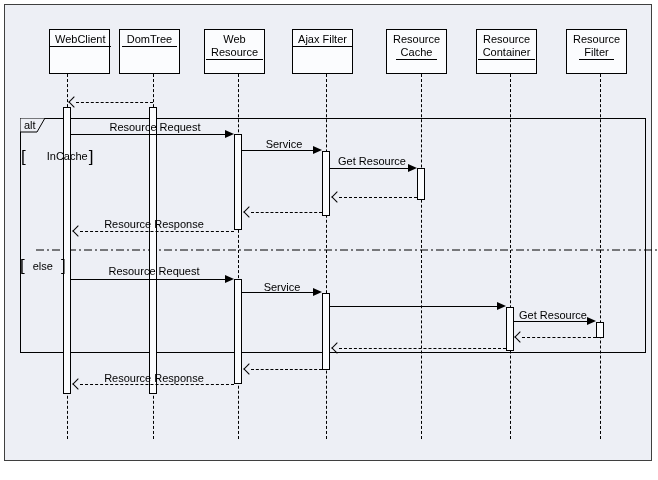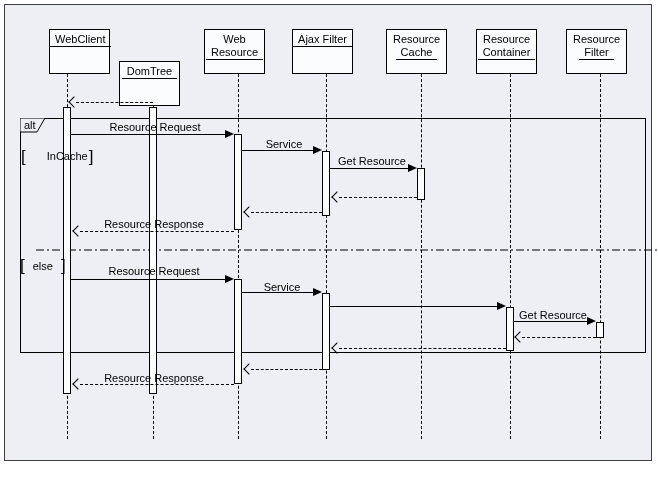--- a/index.html
+++ b/index.html
@@ -71,21 +71,21 @@
     <div class="lifeline" style="left:148px;"></div>
     <div class="lifeline" style="left:233px;"></div>
     <div class="lifeline" style="left:321px;"></div>
     <div class="lifeline" style="left:416px;"></div>
     <div class="lifeline" style="left:505px;"></div>
     <div class="lifeline" style="left:595px;"></div>
 
     <div class="box" style="left:44px;">
       <div class="bl"><span class="u">WebClient</span></div>
     </div>
-    <div class="box" style="left:114px;margin-top:32px;">
+    <div class="box" style="left:114px;">
       <div class="bl"><span class="u">DomTree</span></div>
     </div>
     <div class="box" style="left:199px;">
       <div class="bl"><span>Web</span></div>
       <div class="bl"><span class="u">Resource</span></div>
     </div>
     <div class="box" style="left:287px;">
       <div class="bl"><span class="u">Ajax Filter</span></div>
     </div>
     <div class="box" style="left:381px;">

